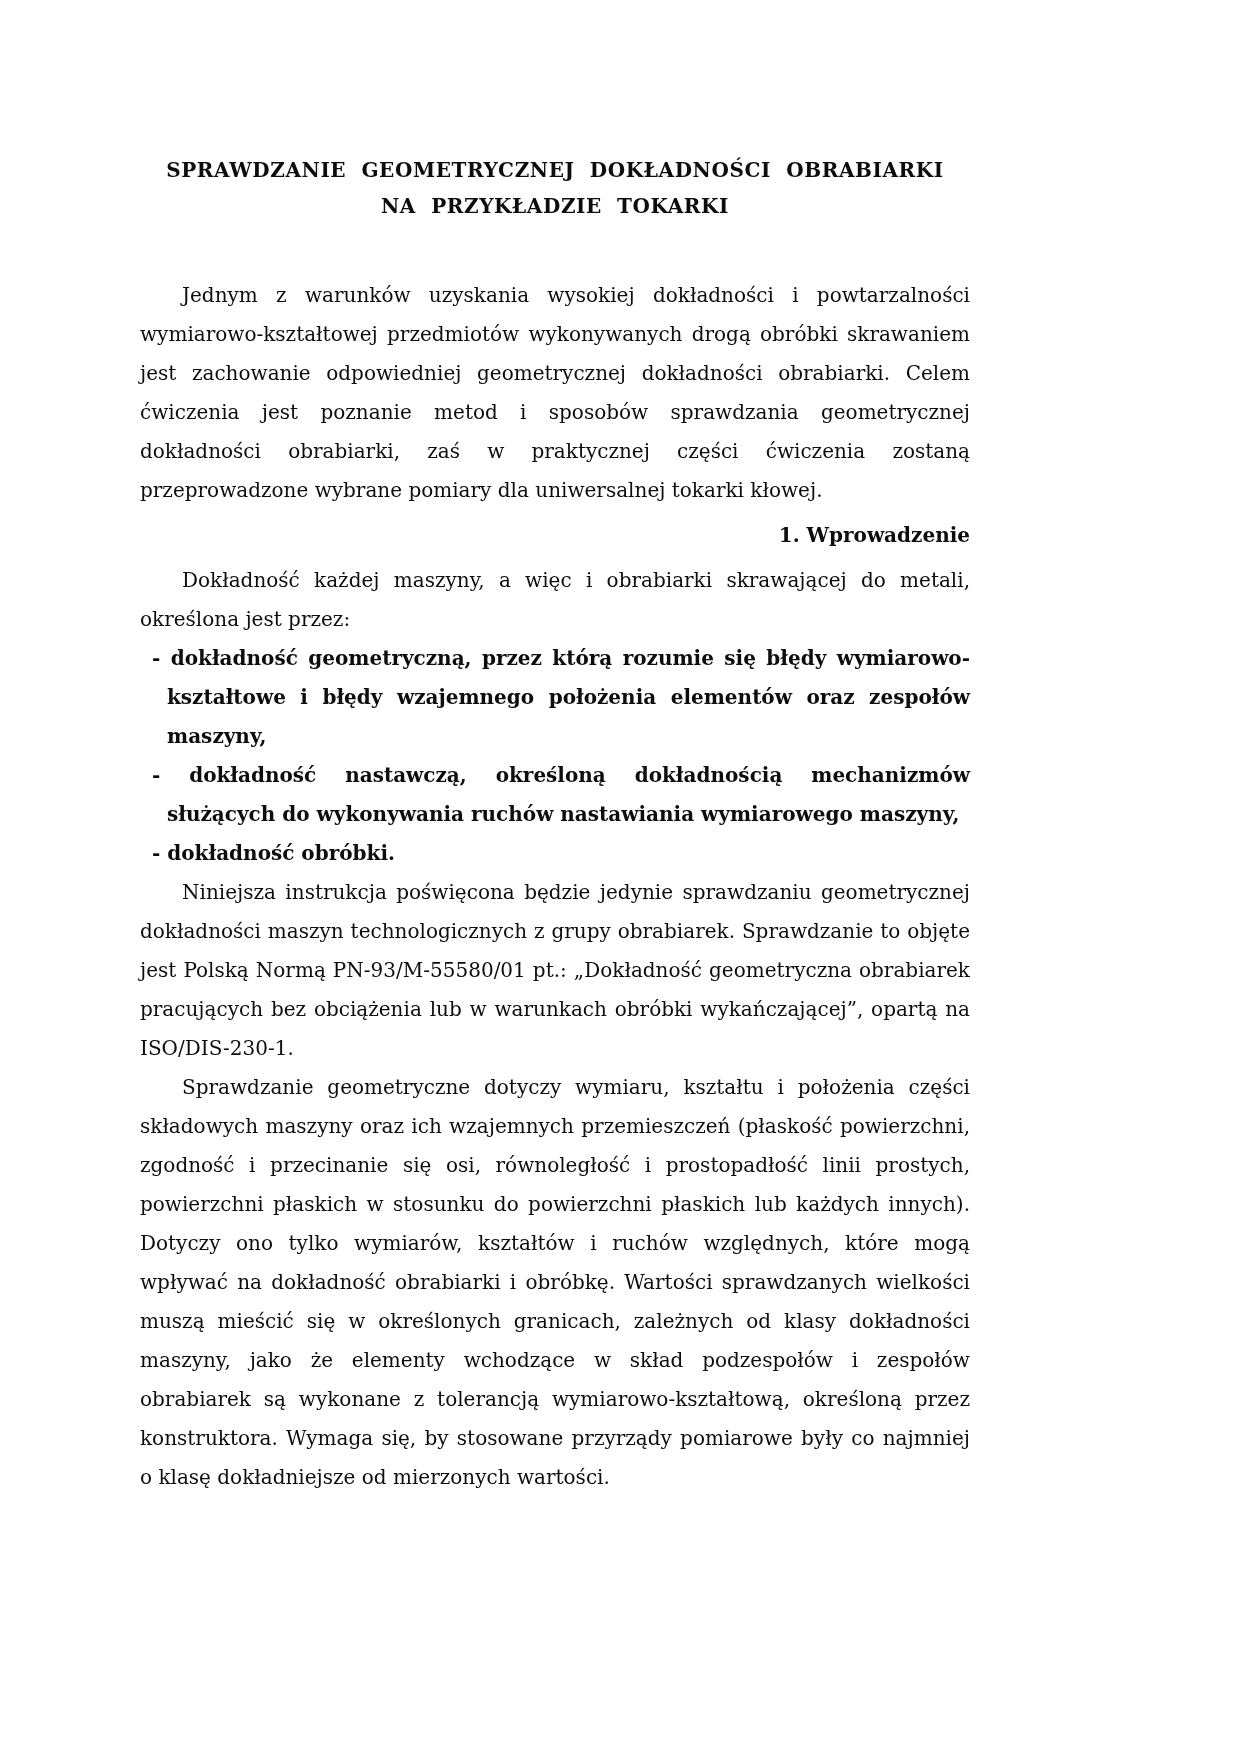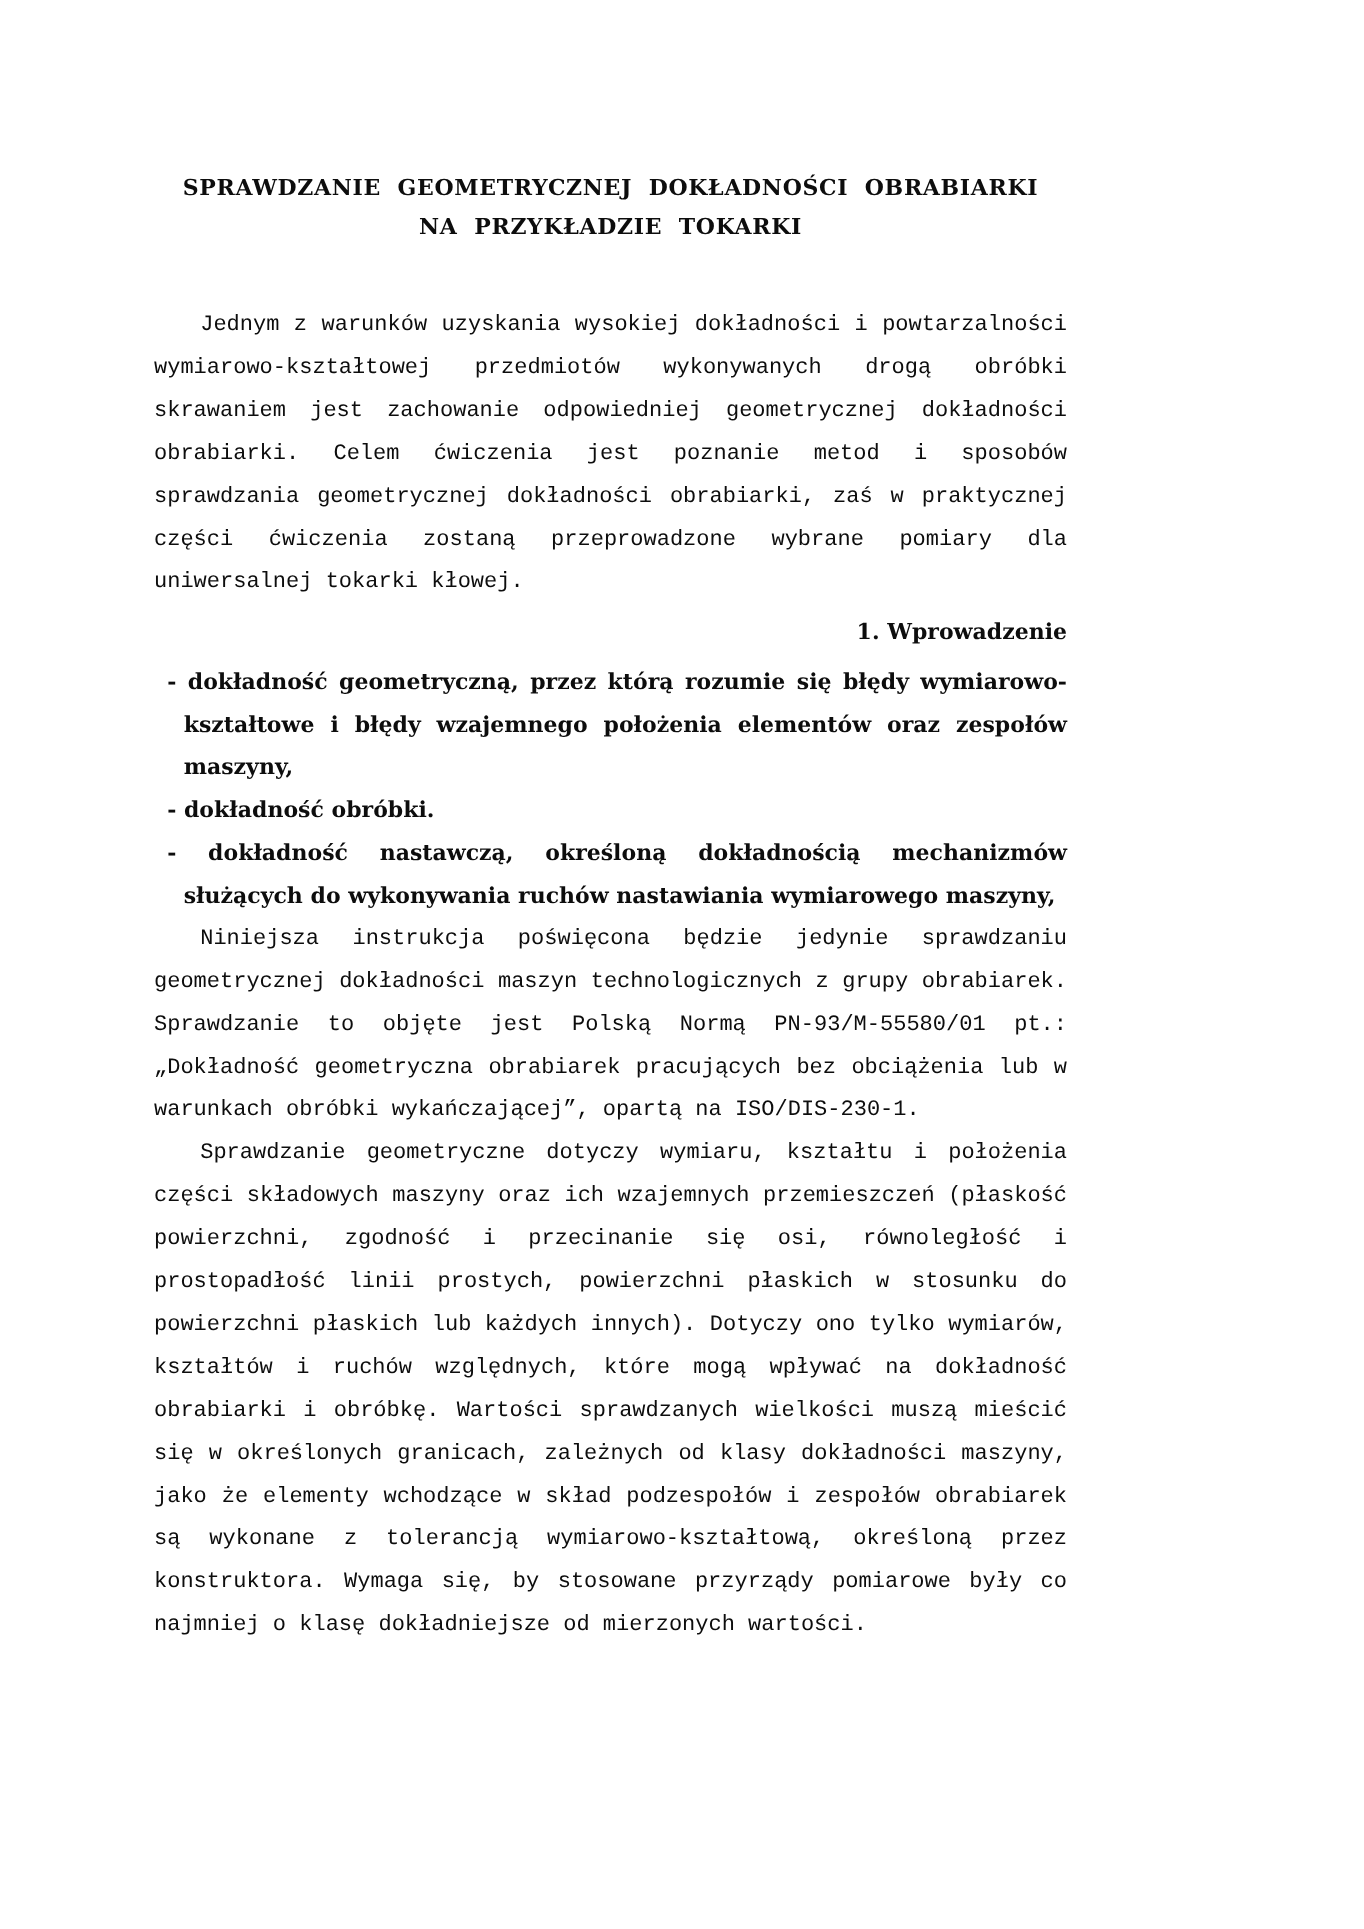--- a/index.html
+++ b/index.html
@@ -28,21 +28,20 @@
     word-spacing: 0.38em;
     margin-bottom: 52px;
   }
   .para {
     font-size: 20px;
     line-height: 39px;
     text-align: justify;
   }
   .para.indented {
     text-indent: 42px;
-    font-family: Liberation Mono, monospace;
   }
   .section-heading {
     font-size: 20px;
     font-weight: bold;
     line-height: 39px;
     margin-top: 6px;
     margin-bottom: 6px;
     text-align: right;
   }
   .list {
@@ -64,24 +63,25 @@
 
   <h1 class="doc-title">
     <span>SPRAWDZANIE GEOMETRYCZNEJ DOKŁADNOŚCI OBRABIARKI</span><br>
     <span>NA PRZYKŁADZIE TOKARKI</span>
   </h1>
 
   <p class="para indented">Jednym z warunków uzyskania wysokiej dokładności i powtarzalności wymiarowo-kształtowej przedmiotów wykonywanych drogą obróbki skrawaniem jest zachowanie odpowiedniej geometrycznej dokładności obrabiarki. Celem ćwiczenia jest poznanie metod i sposobów sprawdzania geometrycznej dokładności obrabiarki, zaś w praktycznej części ćwiczenia zostaną przeprowadzone wybrane pomiary dla uniwersalnej tokarki kłowej.</p>
 
   <h2 class="section-heading">1. Wprowadzenie</h2>
 
+  <p class="para indented">Dokładność każdej maszyny, a więc i obrabiarki skrawającej do metali, określona jest przez:</p>
 
   <div class="list">
     <p class="list-item">- dokładność geometryczną, przez którą rozumie się błędy wymiarowo-kształtowe i błędy wzajemnego położenia elementów oraz zespołów maszyny,</p>
+    <p class="list-item">- dokładność nastawczą, określoną dokładnością mechanizmów służących do wykonywania ruchów nastawiania wymiarowego maszyny,</p>
     <p class="list-item">- dokładność obróbki.</p>
-    <p class="list-item">- dokładność nastawczą, określoną dokładnością mechanizmów służących do wykonywania ruchów nastawiania wymiarowego maszyny,</p>
   </div>
 
   <p class="para indented">Niniejsza instrukcja poświęcona będzie jedynie sprawdzaniu geometrycznej dokładności maszyn technologicznych z grupy obrabiarek. Sprawdzanie to objęte jest Polską Normą PN-93/M-55580/01 pt.: „Dokładność geometryczna obrabiarek pracujących bez obciążenia lub w warunkach obróbki wykańczającej”, opartą na ISO/DIS-230-1.</p>
 
   <p class="para indented">Sprawdzanie geometryczne dotyczy wymiaru, kształtu i położenia części składowych maszyny oraz ich wzajemnych przemieszczeń (płaskość powierzchni, zgodność i przecinanie się osi, równoległość i prostopadłość linii prostych, powierzchni płaskich w stosunku do powierzchni płaskich lub każdych innych). Dotyczy ono tylko wymiarów, kształtów i ruchów względnych, które mogą wpływać na dokładność obrabiarki i obróbkę. Wartości sprawdzanych wielkości muszą mieścić się w określonych granicach, zależnych od klasy dokładności maszyny, jako że elementy wchodzące w skład podzespołów i zespołów obrabiarek są wykonane z tolerancją wymiarowo-kształtową, określoną przez konstruktora. Wymaga się, by stosowane przyrządy pomiarowe były co najmniej o klasę dokładniejsze od mierzonych wartości.</p>
 
 </div>
 
 </body></html>

